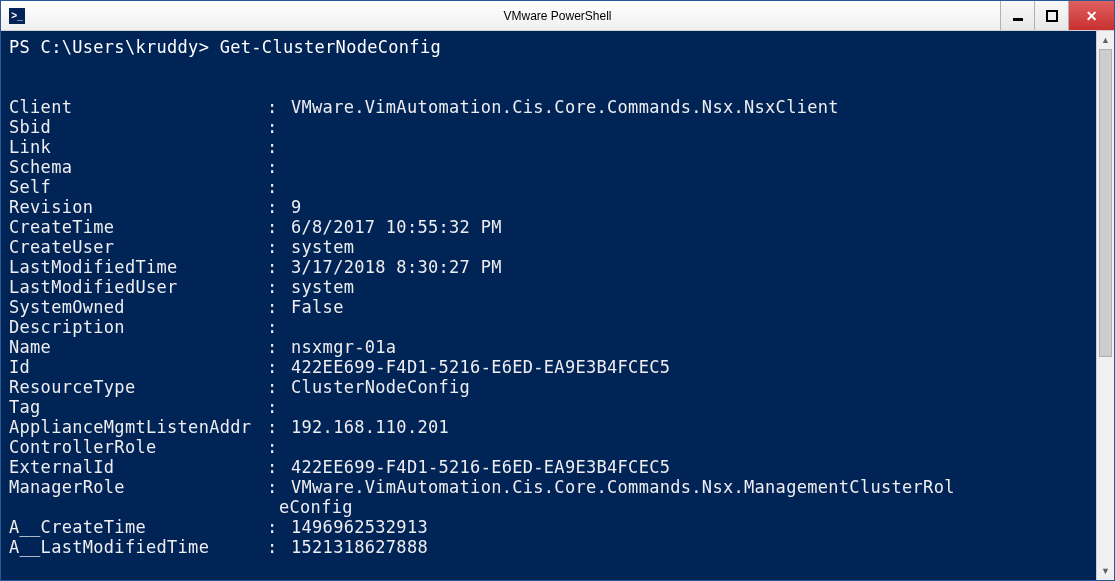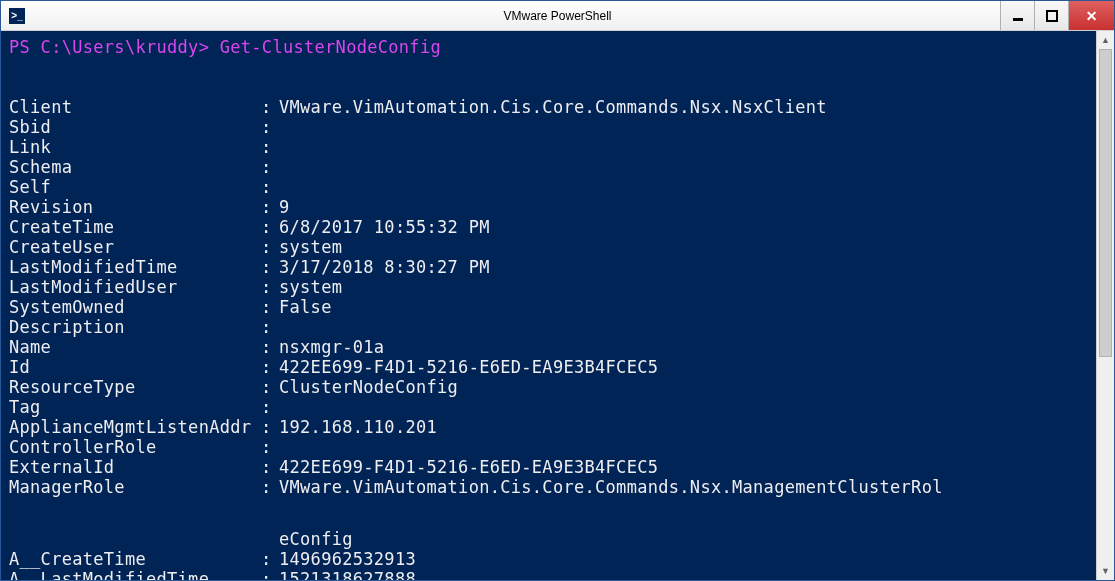--- a/index.html
+++ b/index.html
@@ -117,39 +117,39 @@
     .scroll-thumb {
       position: absolute;
       top: 0;
       left: 2px;
       right: 2px;
       height: 60%;
       background: #cdcdcd;
       border: 1px solid #b0b0b0;
     }
     .prompt-line {
-      color: #d946ef;
+      color: #ffffff;
     }
     .row {
       display: flex;
+      gap: 6px;
     }
     .key {
       width: 252px;
       flex-shrink: 0;
     }
     .colon {
       width: 18px;
       flex-shrink: 0;
     }
     .val {
       flex: 1;
     }
     .continuation {
       margin-left: 270px;
-      margin-top: 32px;
     }
   </style>
 </head>
 <body>
 
 <div class="window">
   <div class="titlebar">
     <span class="titlebar-icon">&gt;_</span>
     <span class="titlebar-title">VMware PowerShell</span>
     <div class="window-controls">

